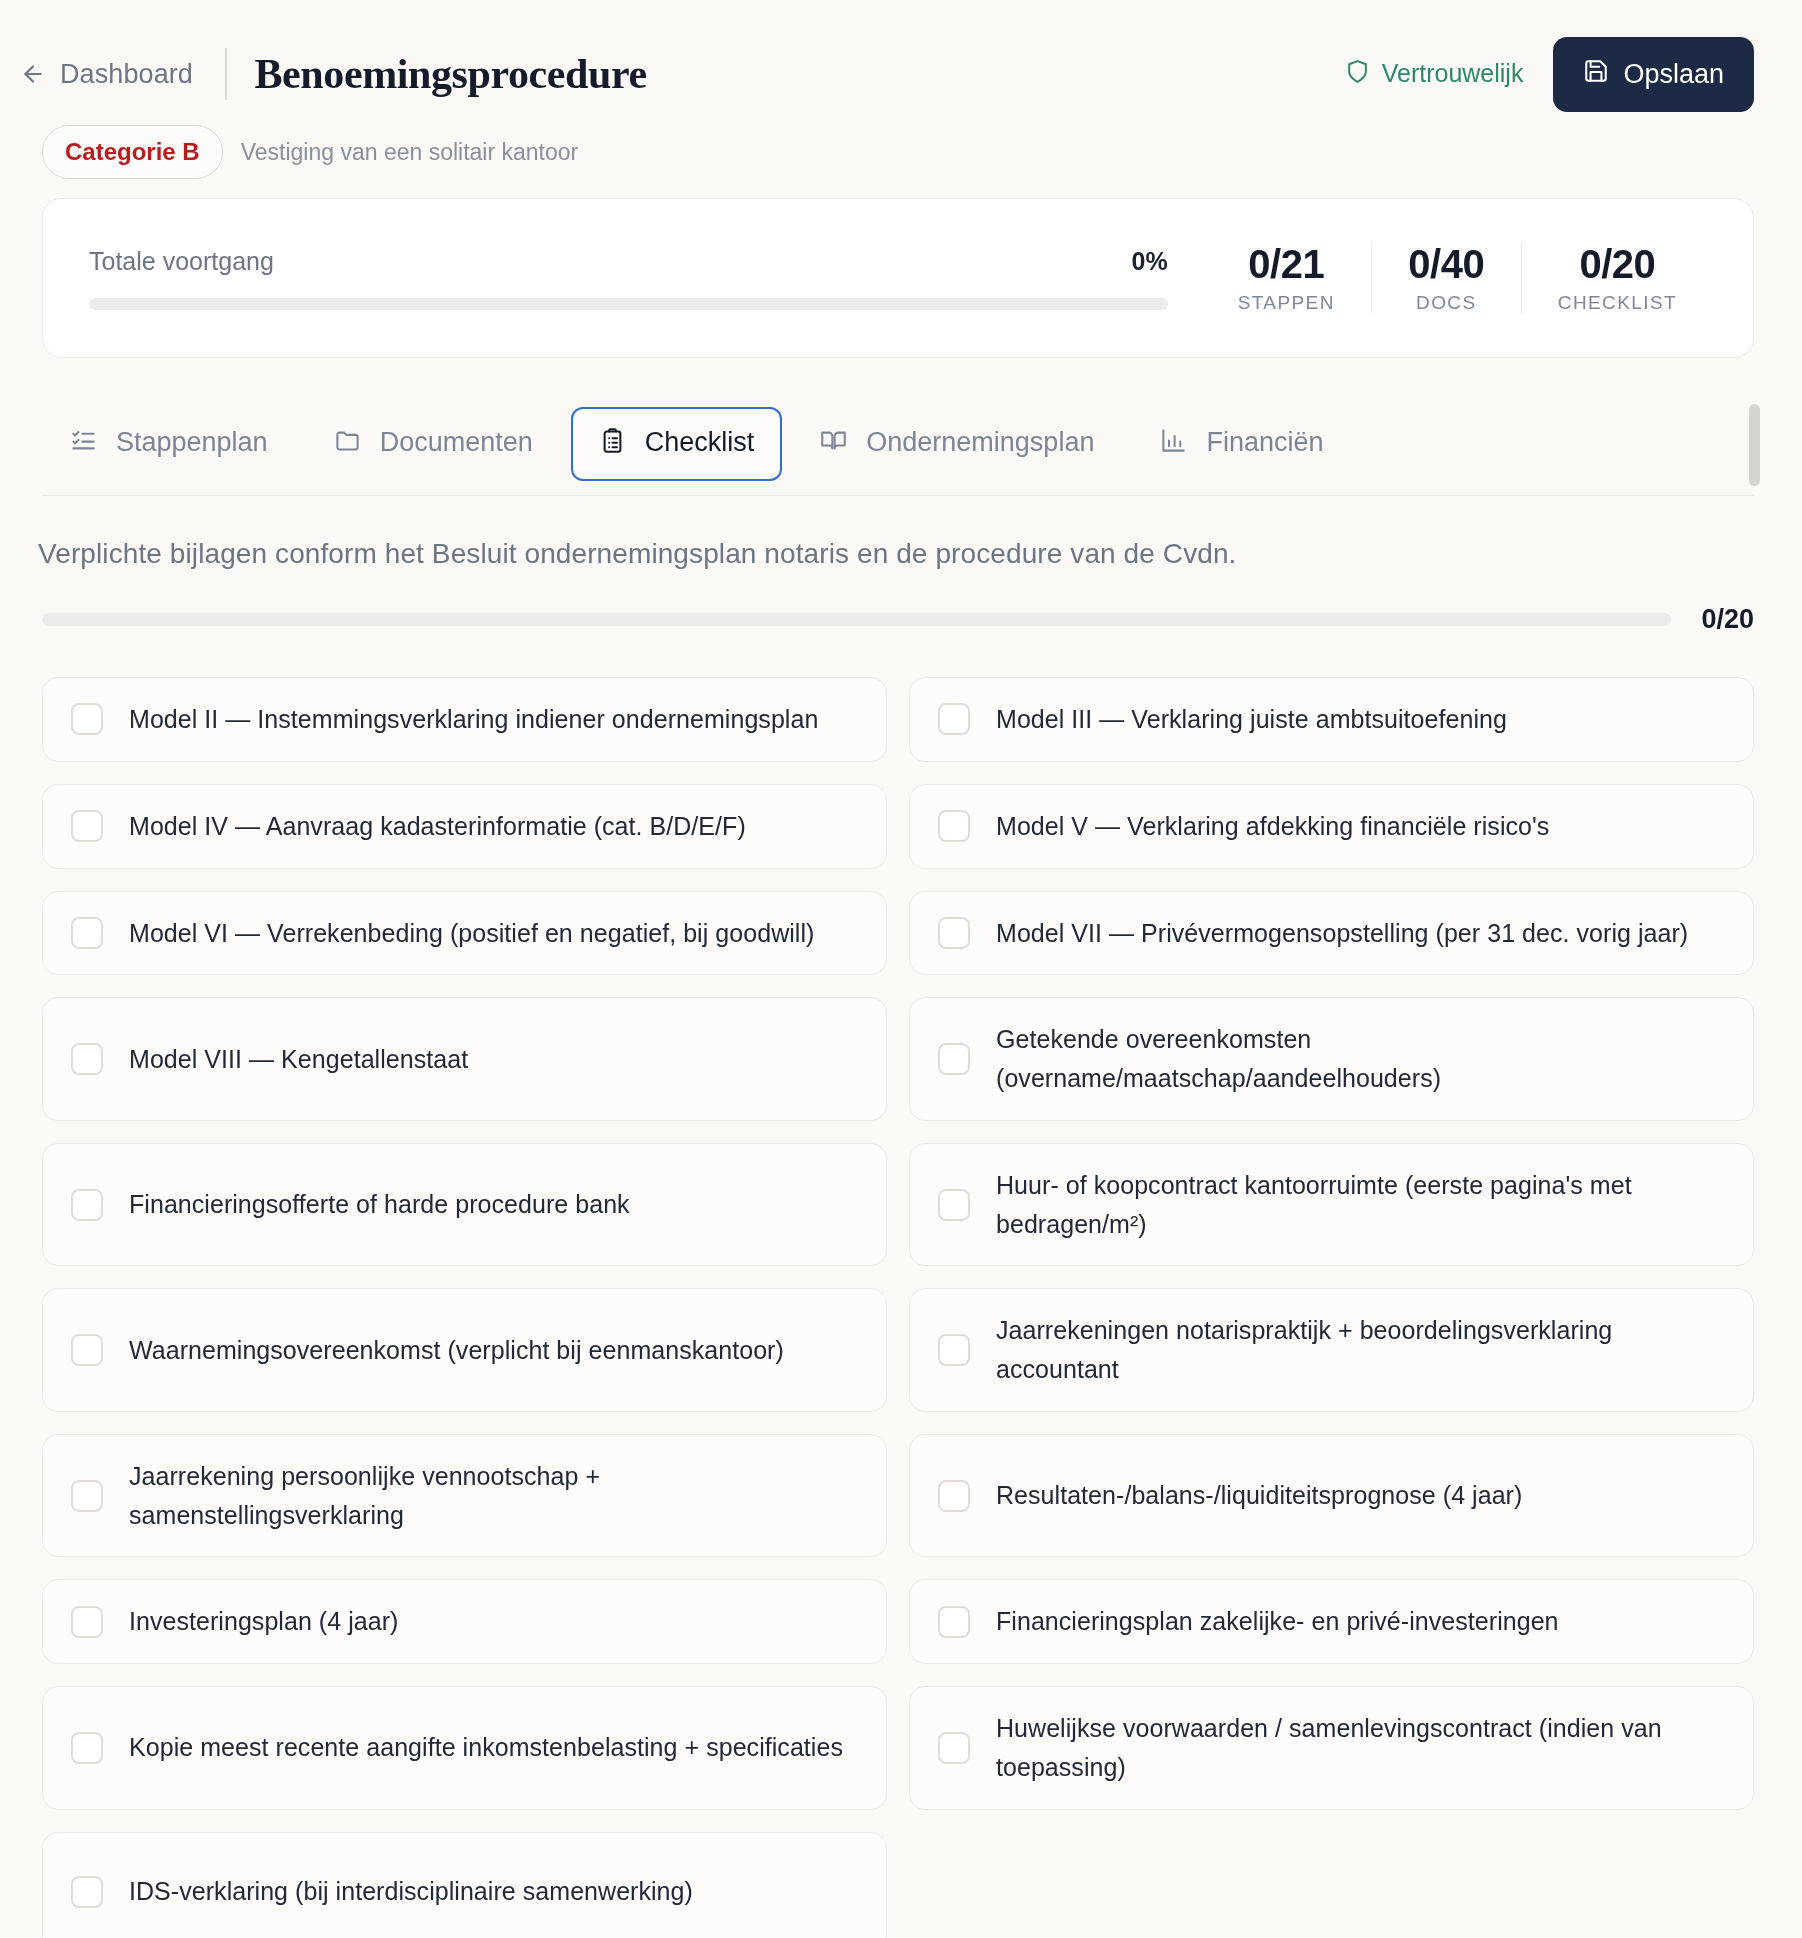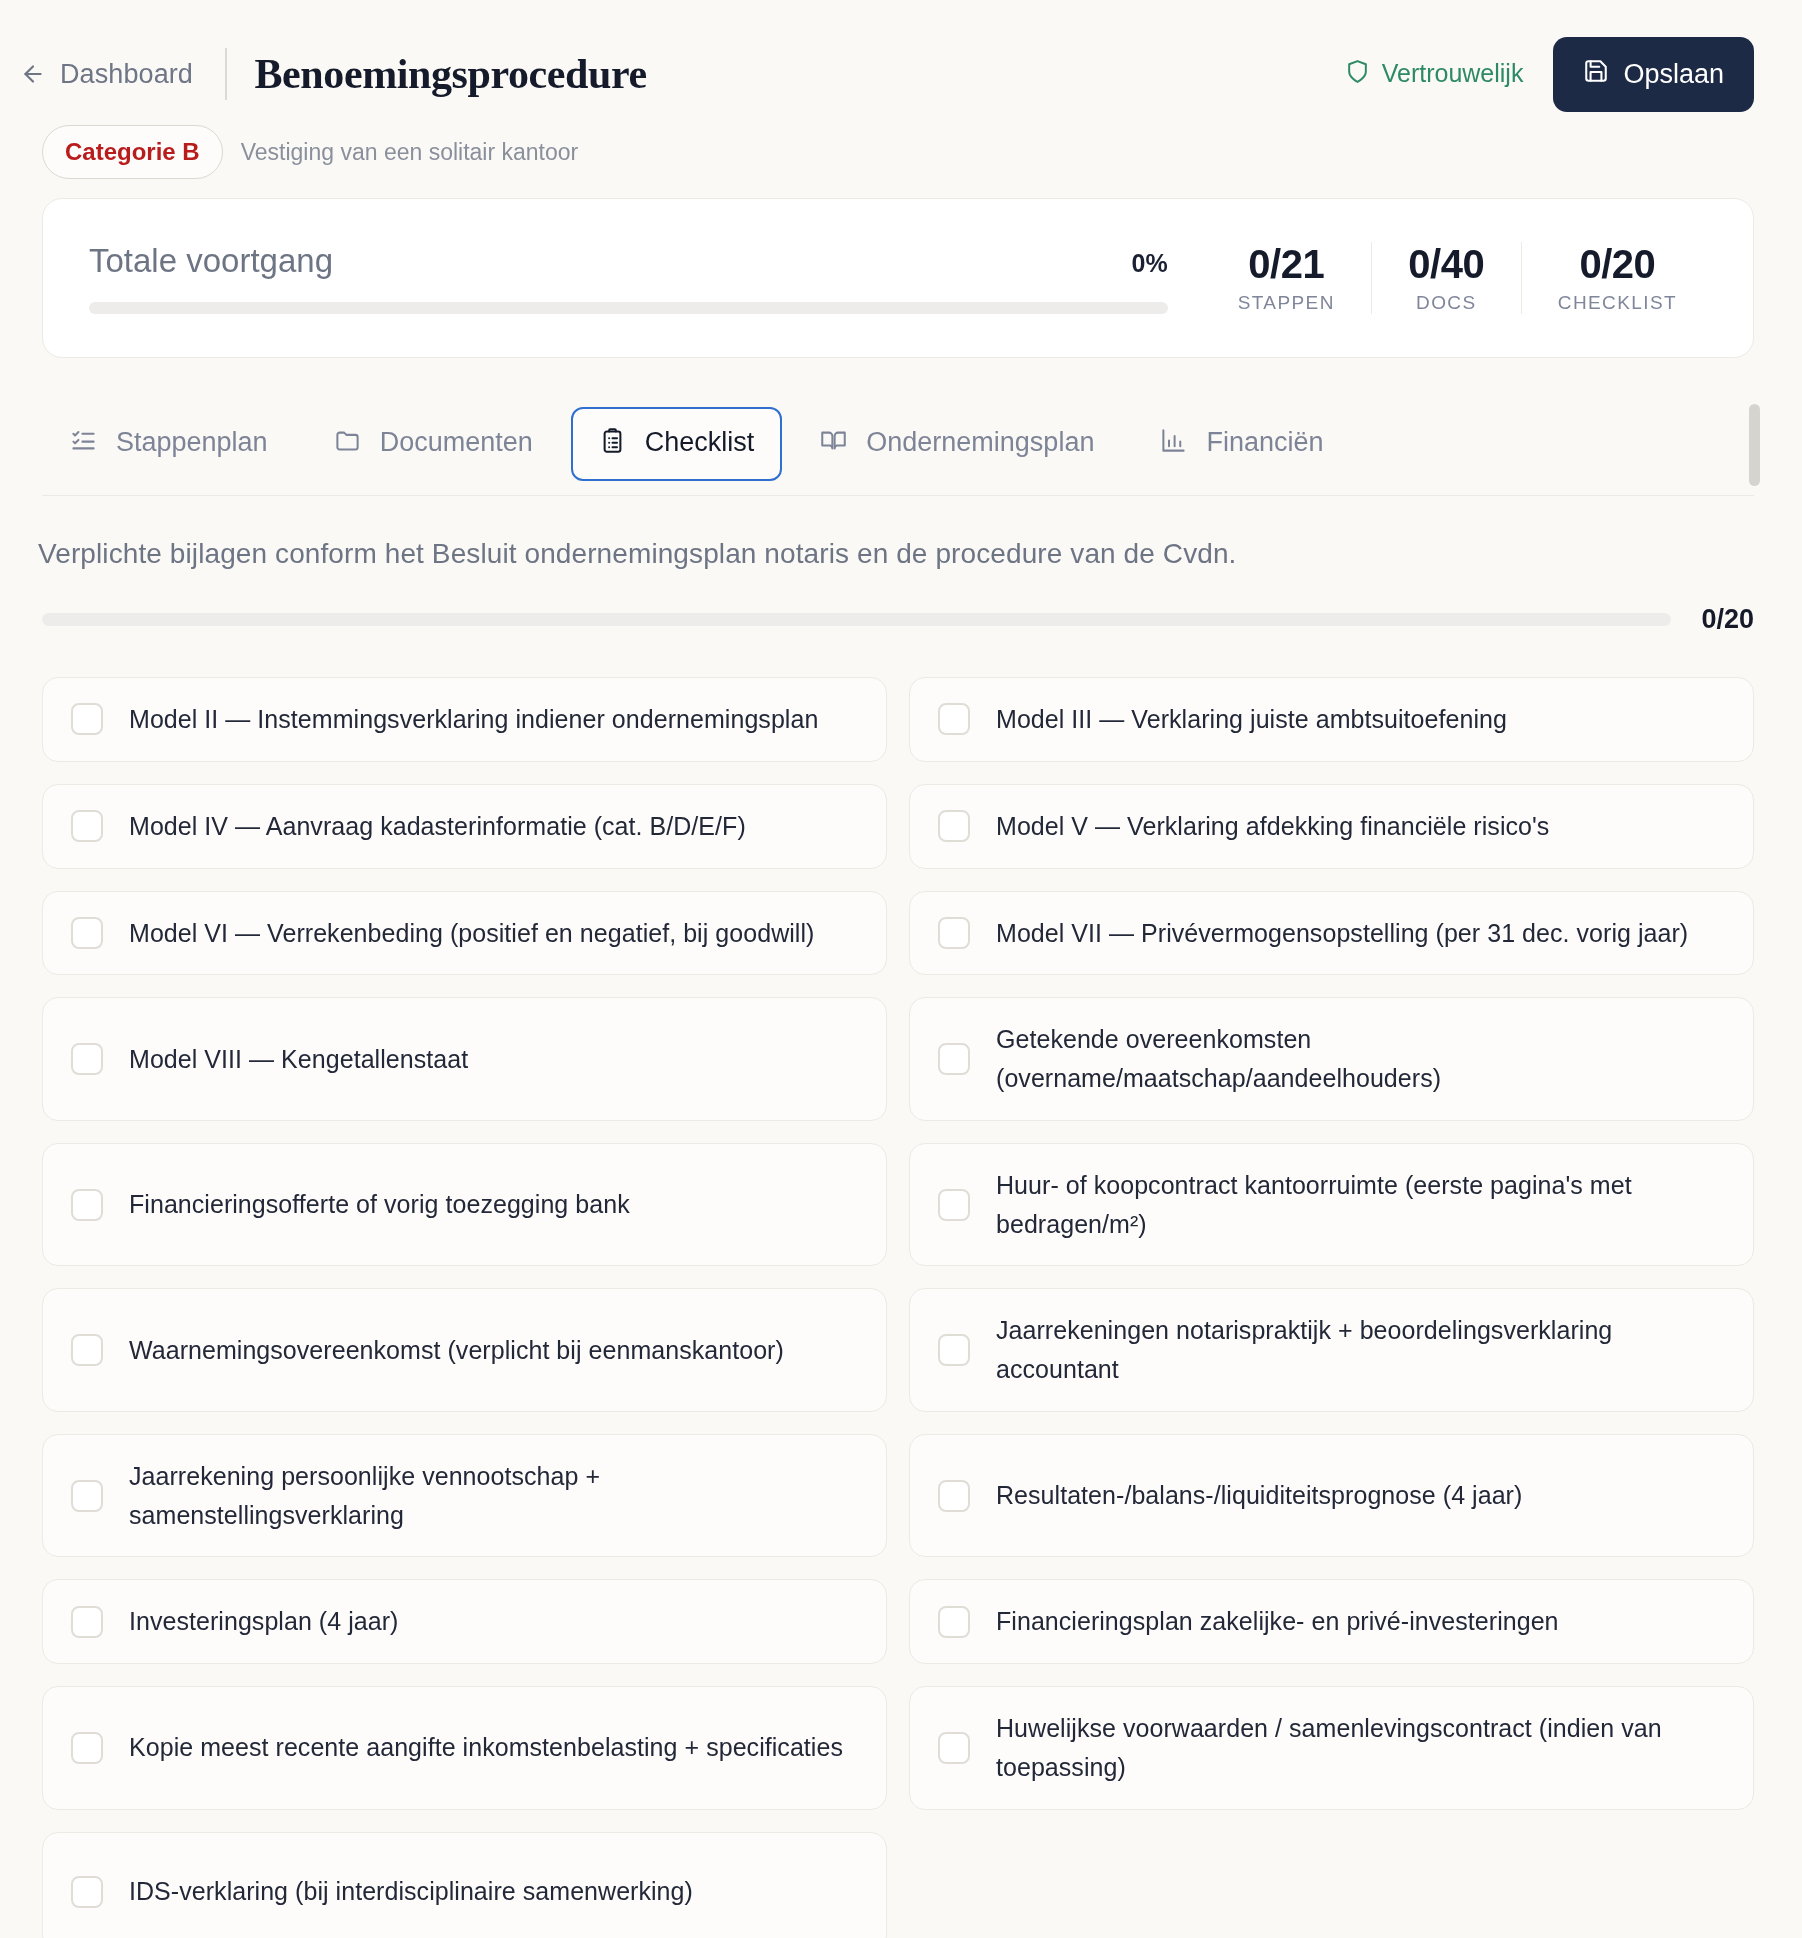--- a/index.html
+++ b/index.html
@@ -114,21 +114,21 @@
     height: 160px;
     display: flex;
     align-items: center;
     padding: 0 40px 0 46px;
   }
   .prog-left { flex: 1 1 auto; min-width: 0; padding-right: 34px; }
   .prog-top {
     display: flex; align-items: baseline; justify-content: space-between;
     margin-bottom: 22px;
   }
-  .prog-label { font-size: 33px; color: #6d7484; }
+  .prog-label { font-size: 25px; color: #6d7484; }
   .prog-pct { font-size: 25px; font-weight: 700; color: #1b2133; }
   .prog-track {
     height: 12px;
     background: #edecea;
     border-radius: 999px;
     width: 100%;
     position: relative;
   }
   .prog-fill {
     position: absolute; left: 0; top: 0; bottom: 0;
@@ -429,21 +429,21 @@
       <div class="check-item">
         <span class="cbox"></span>
         <span class="check-label">Model VIII — Kengetallenstaat</span>
       </div>
       <div class="check-item tall">
         <span class="cbox"></span>
         <span class="check-label">Getekende overeenkomsten (overname/maatschap/aandeelhouders)</span>
       </div>
       <div class="check-item tall">
         <span class="cbox"></span>
-        <span class="check-label">Financieringsofferte of vorig toezegging bank</span>
+        <span class="check-label">Financieringsofferte of harde procedure bank</span>
       </div>
       <div class="check-item tall">
         <span class="cbox"></span>
         <span class="check-label">Huur- of koopcontract kantoorruimte (eerste pagina's met bedragen/m²)</span>
       </div>
       <div class="check-item tall">
         <span class="cbox"></span>
         <span class="check-label">Waarnemingsovereenkomst (verplicht bij eenmanskantoor)</span>
       </div>
       <div class="check-item tall">

